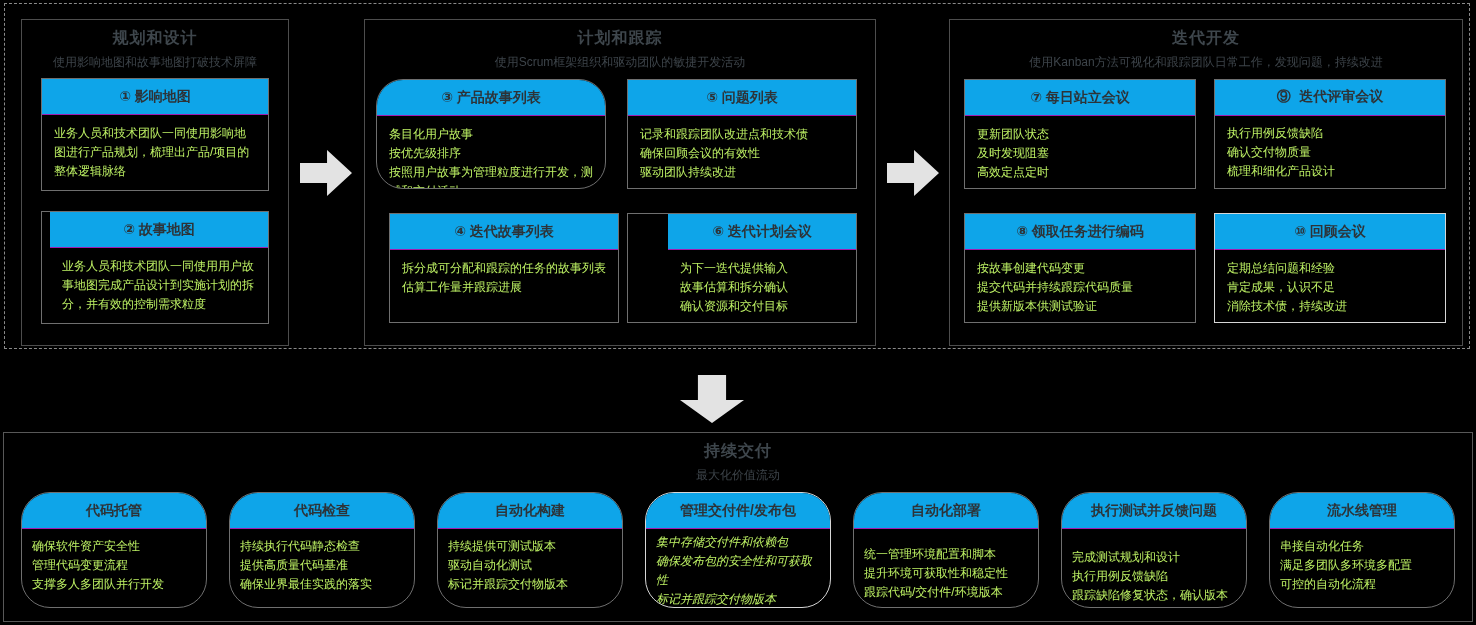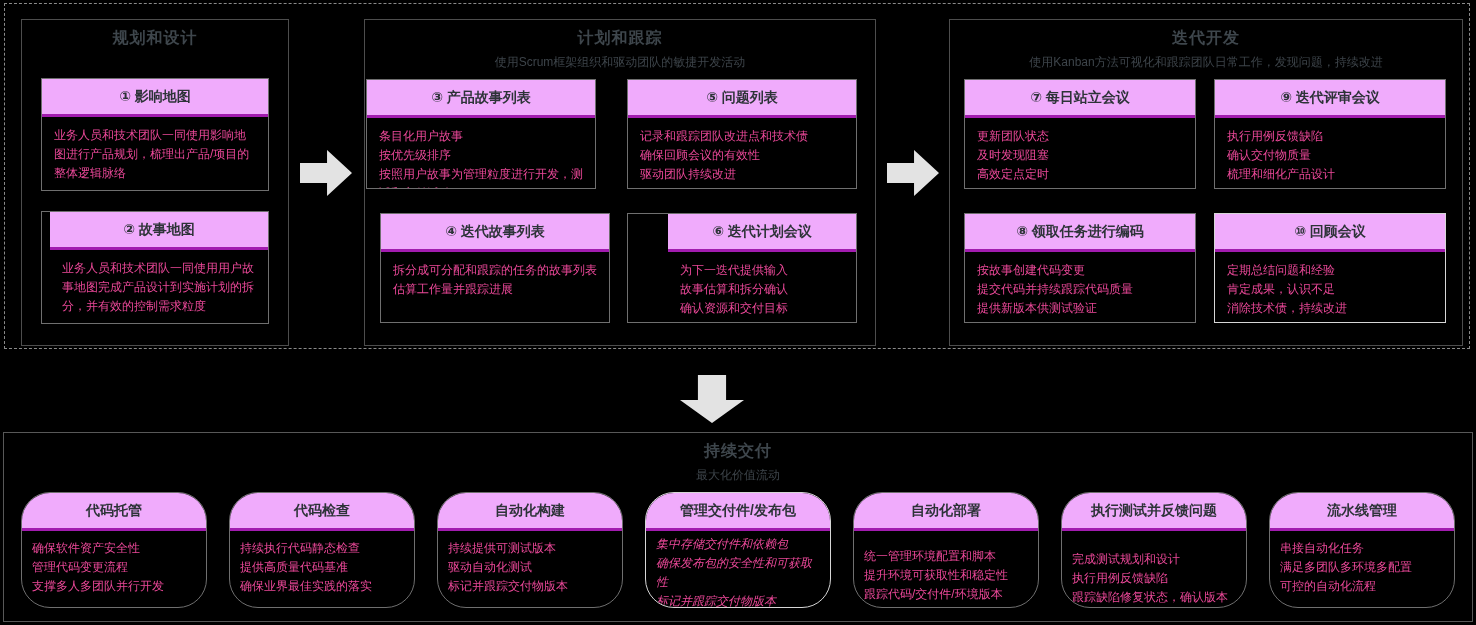--- a/index.html
+++ b/index.html
@@ -6,24 +6,24 @@
   .canvas{position:relative;width:1476px;height:625px;background:#000;
     font-family:"Liberation Sans","DejaVu Sans",sans-serif;overflow:hidden;}
   .dashed-wrap{position:absolute;left:4px;top:3px;width:1466px;height:346px;
     border:1px dashed #8a8a8a;box-sizing:border-box;}
   .section{position:absolute;border:1px solid #4d4d4d;box-sizing:border-box;}
   .sec-title{text-align:center;font-weight:bold;font-size:16px;color:#3e464c;
     margin-top:8px;letter-spacing:1px;}
   .sec-sub{text-align:center;font-size:12px;color:#3d444a;margin-top:5px;}
   .card{position:absolute;border:1px solid #6f6f6f;box-sizing:border-box;background:#000;overflow:hidden;}
   .card.hl{border-color:#d6d6d6;}
-  .card-header{background:#f0abfc;color:#2d3338;font-weight:bold;font-size:14px;
-    text-align:center;height:35px;line-height:35px;border-bottom:3px solid #a21caf;
+  .card-header{background:#0ea5e9;color:#2d3338;font-weight:bold;font-size:14px;
+    text-align:center;height:35px;line-height:35px;border-bottom:1px solid #a21caf;
     white-space:nowrap;}
-  .card-body{padding:9px 12px;font-size:12px;color:#ec4899;line-height:19px;text-align:left;}
+  .card-body{padding:9px 12px;font-size:12px;color:#bef264;line-height:19px;text-align:left;}
   .card-body .line{min-height:19px;}
   .block-arrow-right{position:absolute;background:#e3e3e3;
     clip-path:polygon(0 28%,52% 28%,52% 0,100% 50%,52% 100%,52% 72%,0 72%);}
   .block-arrow-down{position:absolute;background:#e3e3e3;
     clip-path:polygon(28% 0,72% 0,72% 52%,100% 52%,50% 100%,0 52%,28% 52%);}
   .bottom-panel{position:absolute;left:3px;top:432px;width:1470px;height:190px;
     border:1px solid #585858;box-sizing:border-box;}
   .bottom-cards{position:absolute;left:17px;right:17px;top:59px;height:116px;
     display:flex;gap:22px;}
   .bottom-cards .card{position:relative;flex:1;border-radius:29px;}
@@ -31,56 +31,57 @@
 </style>
 </head>
 <body>
 
 <div class="canvas">
 
   <div class="dashed-wrap">
 
     <div class="section" style="left:16px;top:15px;width:268px;height:327px;">
       <div class="sec-title">规划和设计</div>
+      <div class="sec-sub">使用影响地图和故事地图打破技术屏障</div>
       <div class="card" style="left:19px;top:58px;width:228px;height:113px;">
         <div class="card-header">① 影响地图</div>
         <div class="card-body">
             <div class="line">业务人员和技术团队一同使用影响地图进行产品规划，梳理出产品/项目的整体逻辑脉络</div>
           </div>
       </div>
       <div class="card" style="left:19px;top:191px;width:228px;height:113px;padding-left:8px;">
         <div class="card-header">② 故事地图</div>
         <div class="card-body">
             <div class="line">业务人员和技术团队一同使用用户故事地图完成产品设计到实施计划的拆分，并有效的控制需求粒度</div>
           </div>
       </div>
     </div>
 
     <div class="block-arrow-right" style="left:295px;top:146px;width:52px;height:46px;"></div>
 
     <div class="section" style="left:359px;top:15px;width:512px;height:327px;">
       <div class="sec-title">计划和跟踪</div>
       <div class="sec-sub">使用Scrum框架组织和驱动团队的敏捷开发活动</div>
-      <div class="card" style="left:1px;top:59px;width:230px;height:110px;">
+      <div class="card" style="left:11px;top:59px;width:230px;height:110px;border-radius:27px;">
         <div class="card-header">③ 产品故事列表</div>
         <div class="card-body">
             <div class="line">条目化用户故事</div>
             <div class="line">按优先级排序</div>
             <div class="line">按照用户故事为管理粒度进行开发，测试和交付活动</div>
           </div>
       </div>
       <div class="card" style="left:262px;top:59px;width:230px;height:110px;">
         <div class="card-header">⑤ 问题列表</div>
         <div class="card-body">
             <div class="line">记录和跟踪团队改进点和技术债</div>
             <div class="line">确保回顾会议的有效性</div>
             <div class="line">驱动团队持续改进</div>
           </div>
       </div>
-      <div class="card" style="left:15px;top:193px;width:230px;height:110px;">
+      <div class="card" style="left:24px;top:193px;width:230px;height:110px;">
         <div class="card-header">④ 迭代故事列表</div>
         <div class="card-body">
             <div class="line">拆分成可分配和跟踪的任务的故事列表</div>
             <div class="line">估算工作量并跟踪进展</div>
           </div>
       </div>
       <div class="card" style="left:262px;top:193px;width:230px;height:110px;padding-left:40px;">
         <div class="card-header">⑥ 迭代计划会议</div>
         <div class="card-body">
             <div class="line">为下一迭代提供输入</div>
@@ -96,21 +97,21 @@
       <div class="sec-title">迭代开发</div>
       <div class="sec-sub">使用Kanban方法可视化和跟踪团队日常工作，发现问题，持续改进</div>
       <div class="card" style="left:14px;top:59px;width:232px;height:110px;">
         <div class="card-header">⑦ 每日站立会议</div>
         <div class="card-body">
             <div class="line">更新团队状态</div>
             <div class="line">及时发现阻塞</div>
             <div class="line">高效定点定时</div>
           </div>
       </div>
-      <div class="card" style="left:264px;top:59px;width:232px;height:110px;">
+      <div class="card" style="left:264px;top:59px;width:232px;height:110px;font-family:Liberation Mono, monospace;">
         <div class="card-header">⑨ 迭代评审会议</div>
         <div class="card-body">
             <div class="line">执行用例反馈缺陷</div>
             <div class="line">确认交付物质量</div>
             <div class="line">梳理和细化产品设计</div>
           </div>
       </div>
       <div class="card" style="left:14px;top:193px;width:232px;height:110px;">
         <div class="card-header">⑧ 领取任务进行编码</div>
         <div class="card-body">

